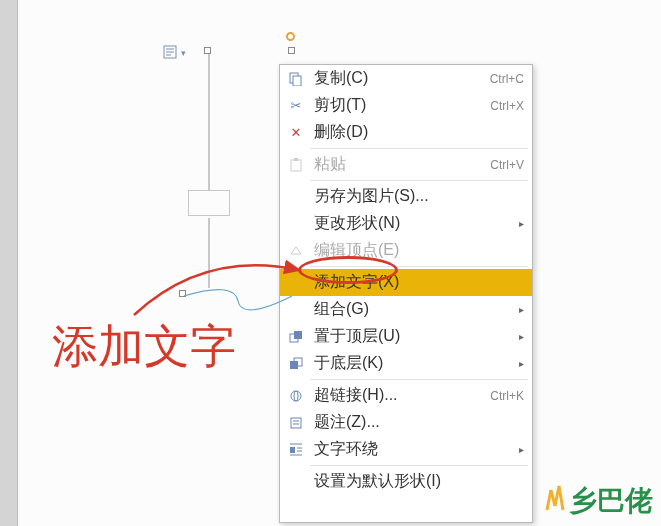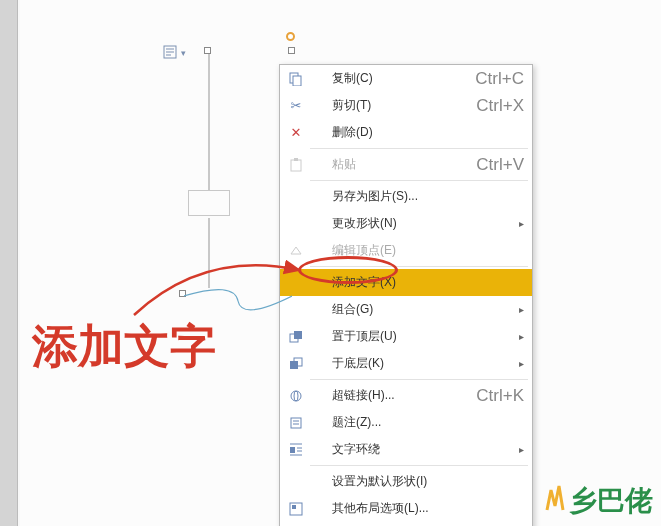--- a/index.html
+++ b/index.html
@@ -104,35 +104,35 @@
       background: #eab308;
     }
     .menu-icon {
       width: 20px;
       display: flex;
       justify-content: center;
       color: #6a87b5;
       font-size: 13px;
     }
     .menu-icon.disabled { color: #ccc; }
-    .menu-label { flex: 1; padding-left: 8px; font-size: 12px; margin-left: 18px; }
-    .menu-shortcut { color: #888; font-size: 17px; }
+    .menu-label { flex: 1; padding-left: 8px; font-size: 16px; }
+    .menu-shortcut { color: #888; font-size: 12px; }
     .submenu-arrow { color: #666; font-size: 10px; }
     .menu-sep {
       height: 1px;
       background: #e2e2e2;
       margin: 2px 4px 2px 30px;
     }
 
     .annotation {
       position: absolute;
-      left: 32px; top: 316px;
+      left: 52px; top: 316px;
       color: #d43a2a;
       font-size: 46px;
-      font-weight: 700;
+      font-weight: 400;
       z-index: 50;
     }
     .annotation-arrow {
       position: absolute;
       z-index: 49;
     }
     .highlight-oval {
       position: absolute;
       left: 298px; top: 256px;
       width: 100px; height: 28px;
@@ -360,29 +360,20 @@
     </span>
     <span class="menu-label">文字环绕</span>
     <span class="submenu-arrow">▸</span>
   </div>
   <div class="menu-sep"></div>
   <div class="menu-item">
     <span class="menu-icon"></span>
     <span class="menu-label">设置为默认形状(I)</span>
   </div>
   <div class="menu-item">
-    <span class="menu-icon">
-      <svg width="14" height="14">
-          <rect x="1" y="1" width="12" height="12" fill="none" stroke="#6a87b5"></rect>
-          <rect x="3" y="3" width="4" height="4" fill="#6a87b5"></rect>
-        </svg>
-    </span>
-    <span class="menu-label">其他布局选项(L)...</span>
-  </div>
-  <div class="menu-item">
     
     
   </div>
 </div>
 
 <div class="highlight-oval"></div>
 
 <svg class="annotation-arrow" style="left:124px; top:200px;" width="190" height="120">
   <defs>
     <marker id="ah" markerWidth="8" markerHeight="8" refX="6" refY="3" orient="auto">

